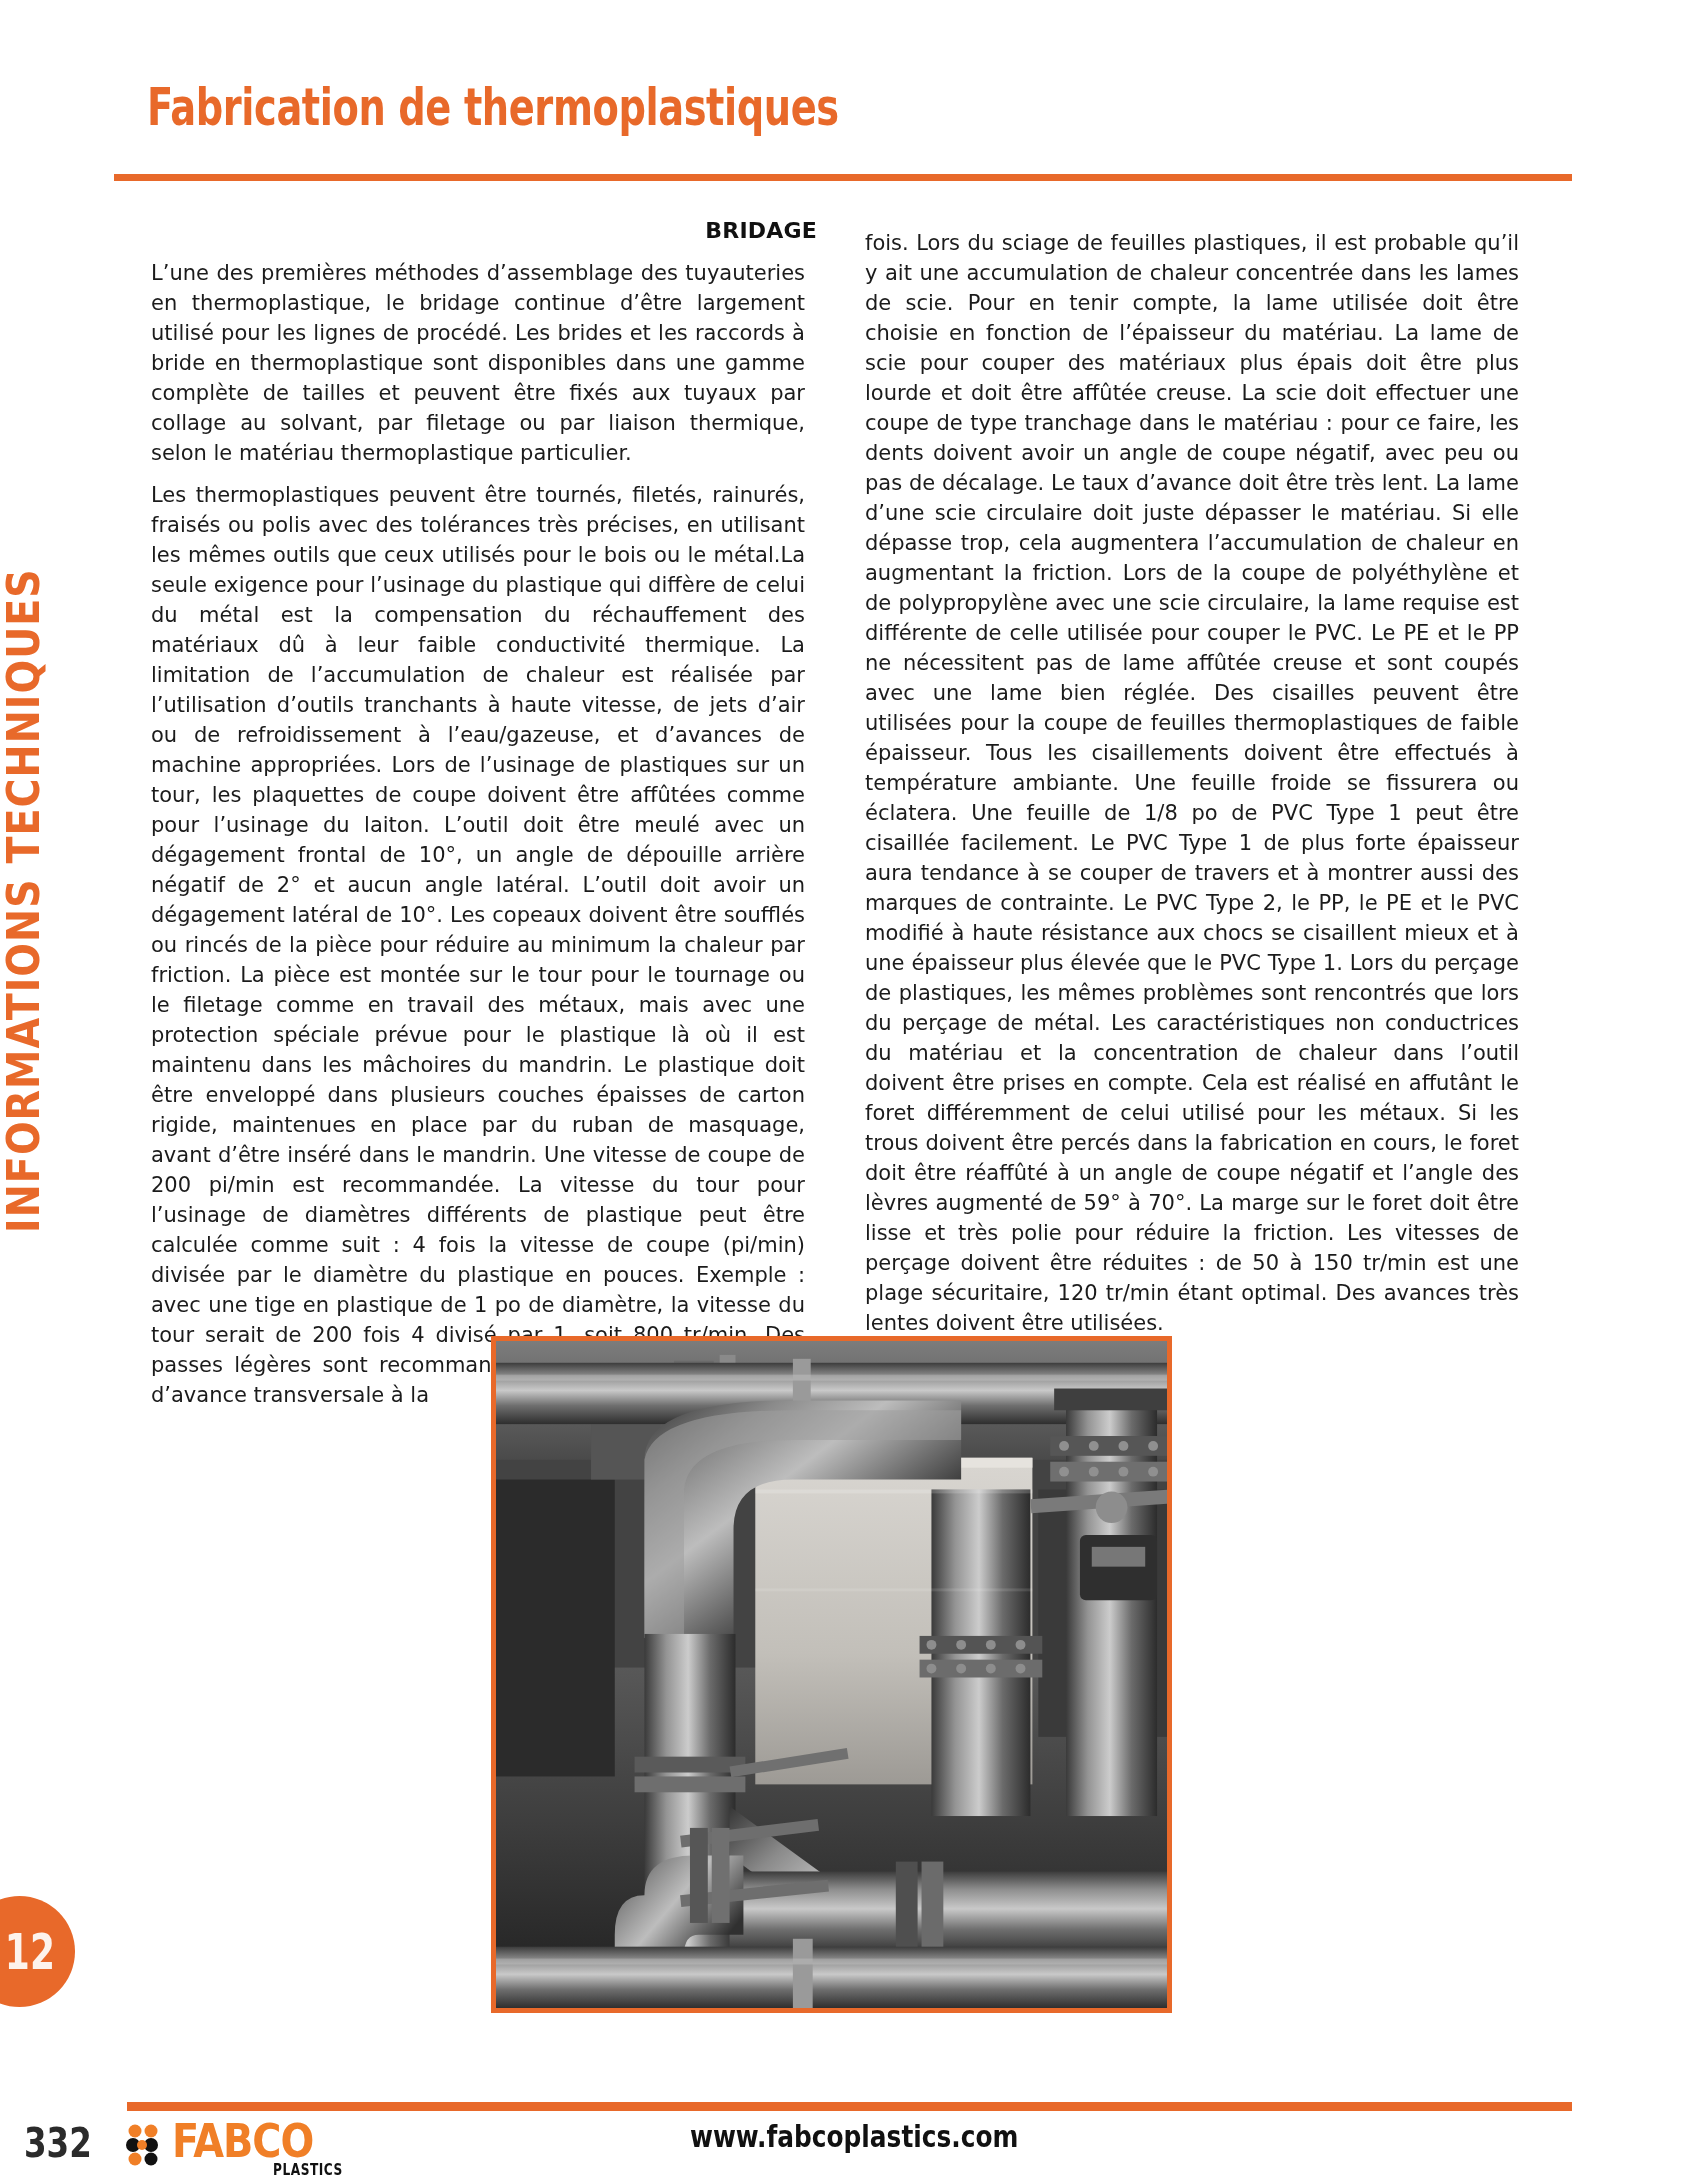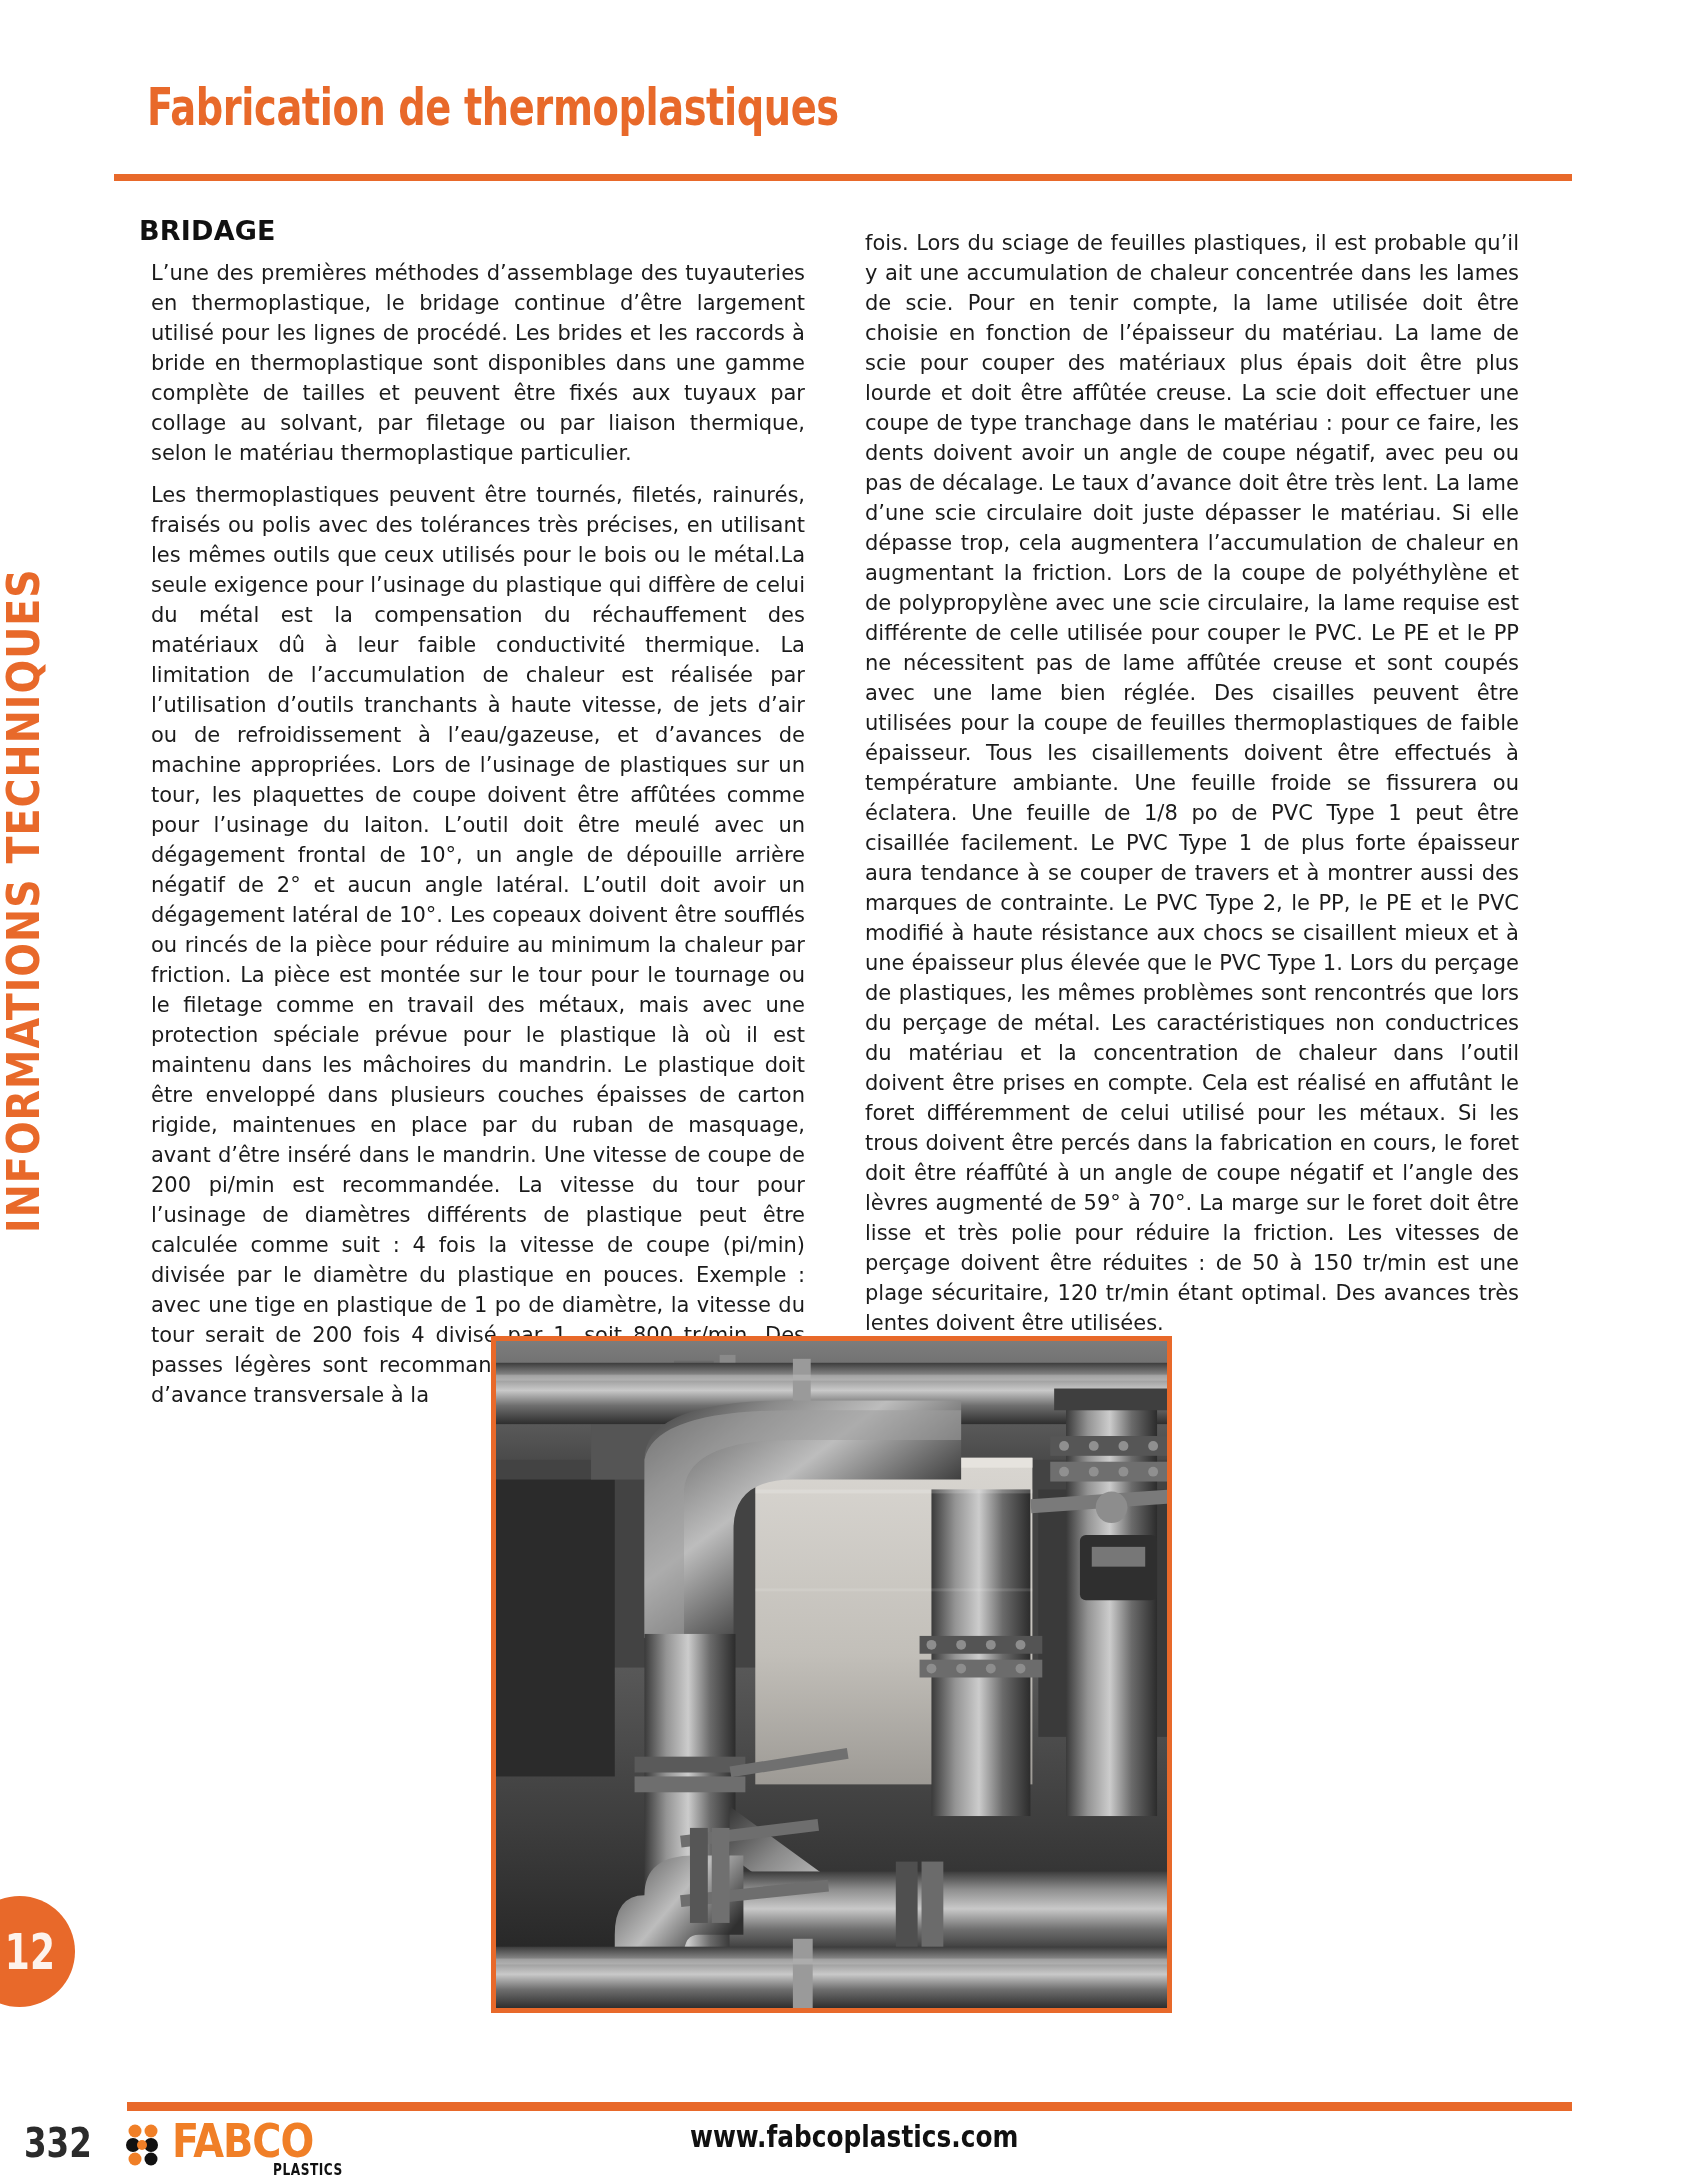--- a/index.html
+++ b/index.html
@@ -107,24 +107,24 @@
     color: #1b1b1b;
     text-align: justify;
     text-justify: inter-word;
     hyphens: none;
   }
   .col-left  { left: 139px; }
   .col-right { left: 853px; }
 
   .sec-head {
     font-weight: 700;
-    font-size: 27px;
+    font-size: 22px;
     letter-spacing: 0.2px;
     color: #111111;
-    text-align: left;
+    text-align: right;
     margin: 0 0 1px 0;
   }
   .para {
     margin: 12px;
   }
   .para + .sec-head { margin-top: 28px; }
 
   
   .photo-frame {
     position: absolute;

